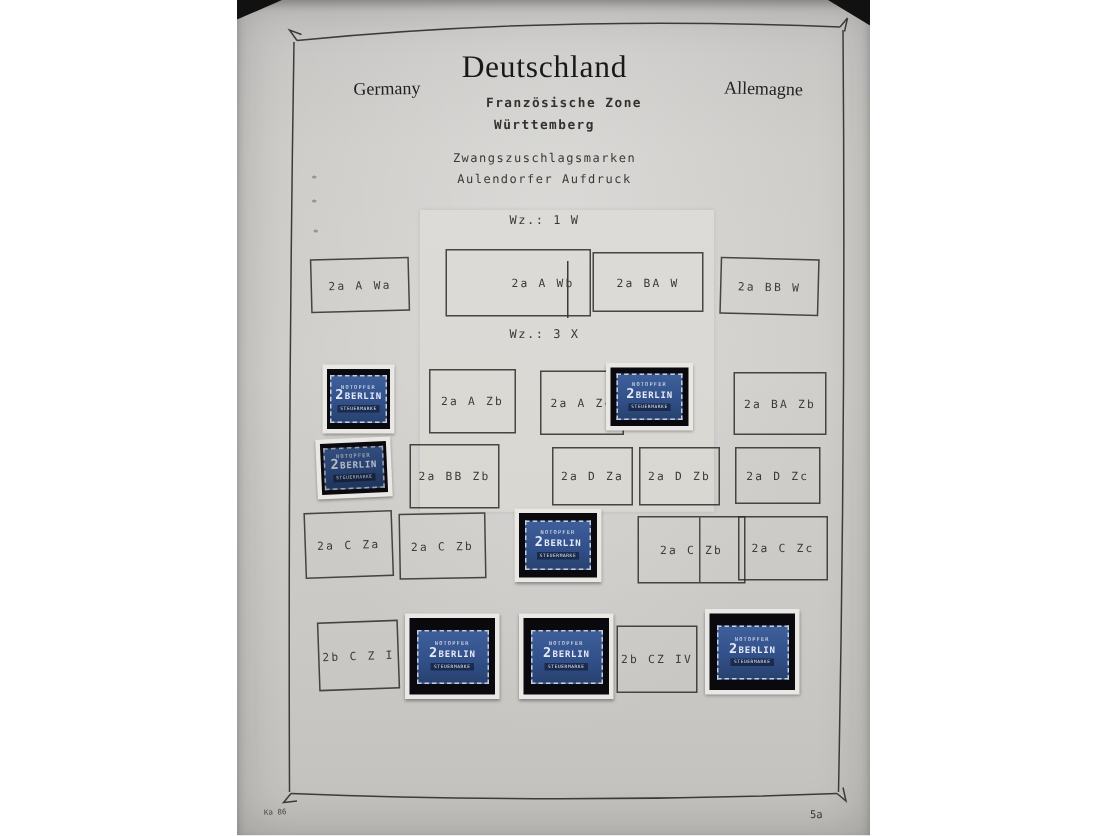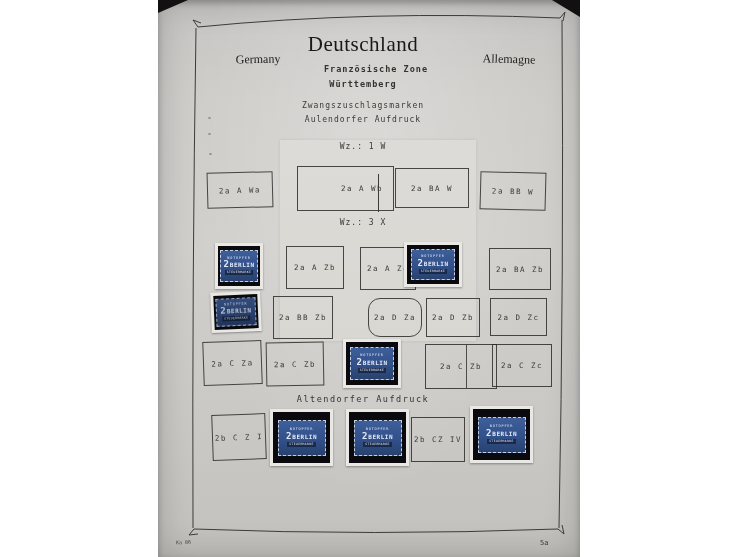--- a/index.html
+++ b/index.html
@@ -152,21 +152,21 @@
               <span class="st-val">2</span>
               <span class="st-name">BERLIN</span>
             </span>
           <span class="st-bot">STEUERMARKE</span>
         </div>
       </div>
     </div>
     <div class="sbox" style="left:115px;top:296px;width:58px;height:41px;">
       <span>2a BB Zb</span>
       </div>
-    <div class="sbox" style="left:210px;top:298px;width:52px;height:37px;border-radius:12px;">
+    <div class="sbox" style="left:210px;top:298px;width:52px;height:37px;">
       <span>2a D Za</span>
       </div>
     <div class="sbox" style="left:268px;top:298px;width:52px;height:37px;">
       <span>2a D Zb</span>
       </div>
     <div class="sbox" style="left:332px;top:298px;width:55px;height:36px;">
       <span>2a D Zc</span>
       </div>
 
     <div class="sbox" style="left:45px;top:341px;width:57px;height:42px;transform:rotate(-2deg);">
@@ -188,21 +188,20 @@
       </div>
     </div>
     <div class="sbox" style="left:267px;top:344px;width:70px;height:43px;">
       <span>2a C Zb</span>
       <div class="divider"></div>
       </div>
     <div class="sbox" style="left:334px;top:344px;width:58px;height:41px;">
       <span>2a C Zc</span>
       </div>
 
-    <div class="ctr" id="alt-head">Altendorfer Aufdruck</div>
     <div class="sbox" style="left:54px;top:414px;width:52px;height:44px;transform:rotate(-2deg);">
       <span>2b C Z I</span>
       </div>
     <div class="stamp" style="left:112px;top:409px;width:63px;height:57px;">
       <div class="mount">
         <div class="stamp-body" style="width:46px;height:34px;">
           <span class="st-top">NOTOPFER</span>
           <span class="st-mid">
               <span class="st-val">2</span>
               <span class="st-name">BERLIN</span>

